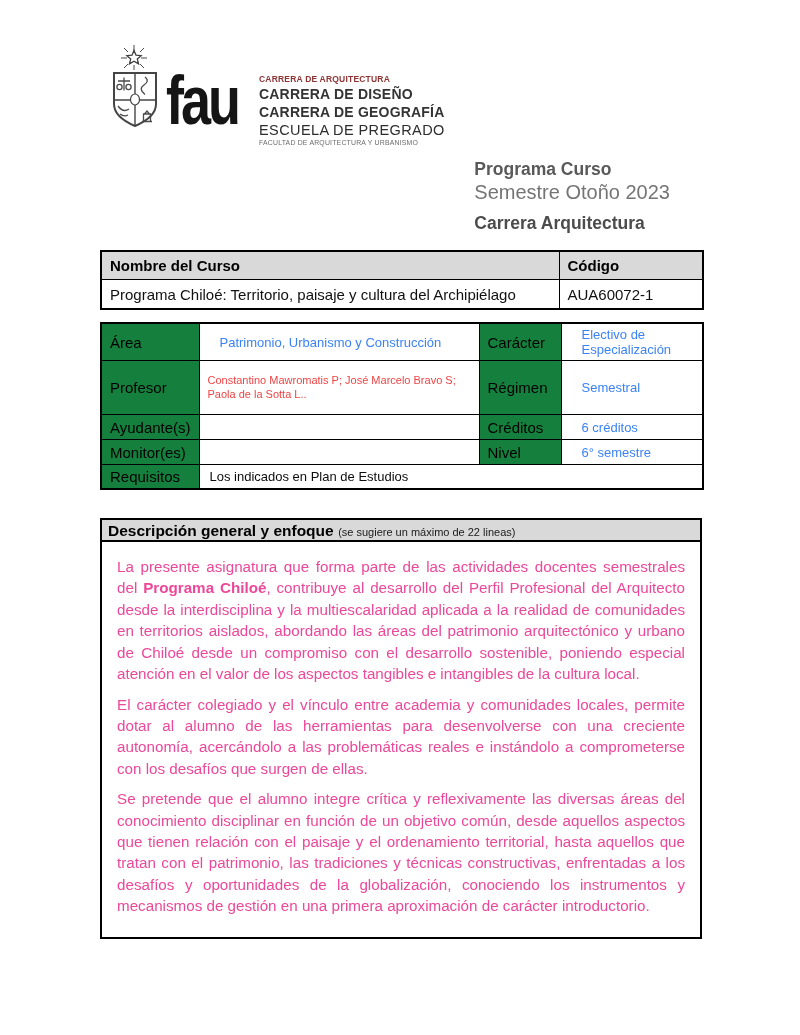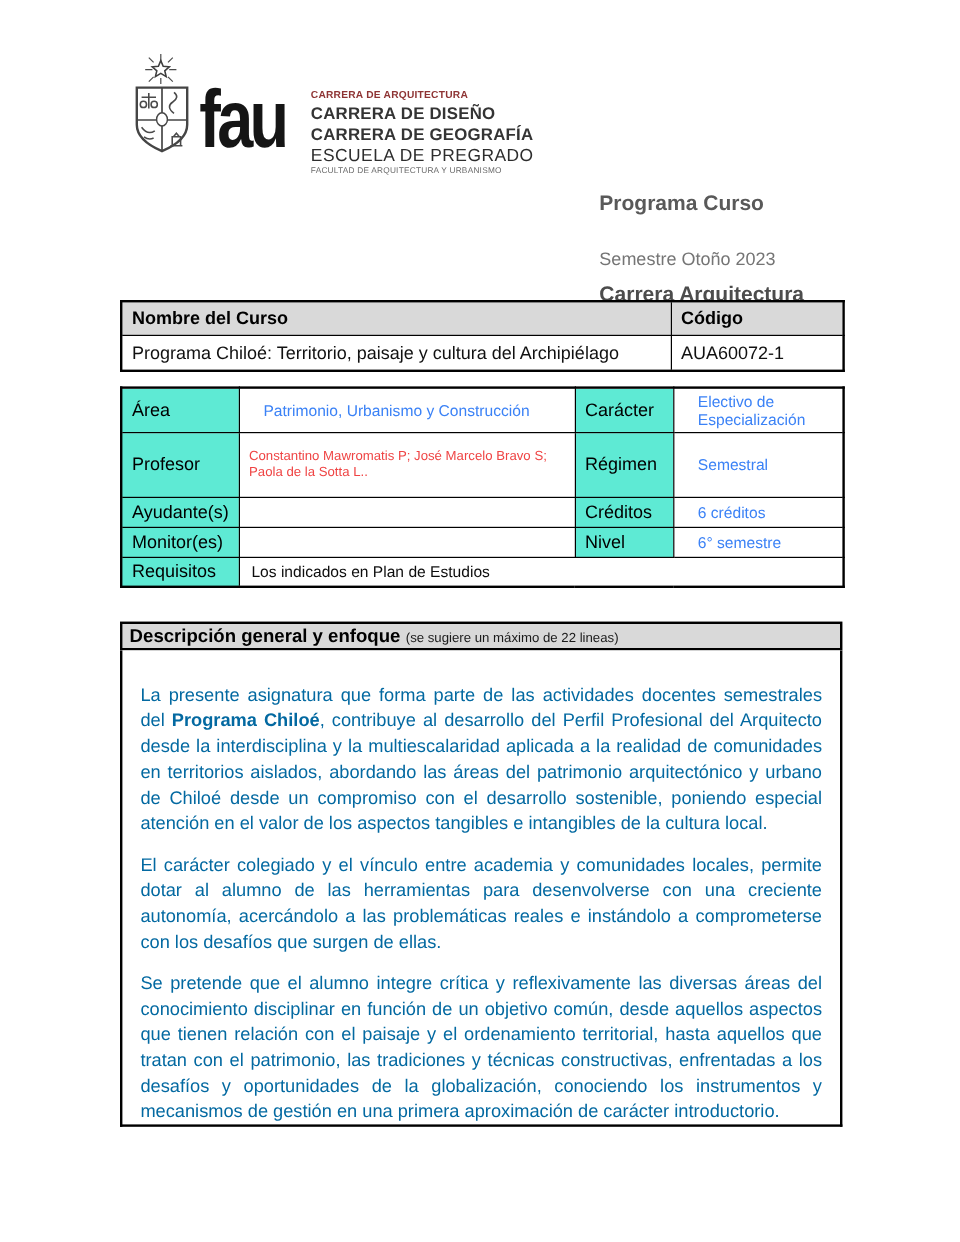--- a/index.html
+++ b/index.html
@@ -19,56 +19,56 @@
   .logo-lines{position:absolute;left:259px;top:74px;white-space:nowrap;}
   .ll{display:block;line-height:1.3;letter-spacing:.2px;}
   .ll-red{color:#8e3434;font-size:8.5px;font-weight:600;}
   .ll-dark{color:#343434;font-size:14px;font-weight:600;}
   .ll-school{color:#2d2d2d;font-size:14.5px;font-weight:500;letter-spacing:.4px;margin-top:1px;line-height:1.15;}
   .ll-faculty{color:#6b6b6b;font-size:6.9px;letter-spacing:.2px;}
 
   
   .title-block{position:absolute;right:98px;top:159px;text-align:left;}
   .doc-title{font-size:17.5px;font-weight:bold;color:#595959;line-height:1.2;}
-  .doc-semester{font-size:15px;color:#757575;line-height:1.25;margin-top:28px;}
+  .doc-semester{font-size:20px;color:#757575;line-height:1.25;}
   .doc-career{font-size:17.5px;font-weight:bold;color:#4c4c4c;margin-top:8px;line-height:1.2;}
 
   
   table{border-collapse:collapse;position:absolute;left:100px;table-layout:fixed;
         border:2px solid #000;}
   td,th{border:1.5px solid #000;vertical-align:middle;overflow:hidden;}
 
   .t1{top:250px;width:602px;}
   .t1 th{background:#d9d9d9;font-size:15px;font-weight:bold;text-align:left;
          padding:3px 8px;height:21px;color:#000;margin-left:27px;}
   .t1 td{font-size:15px;padding:3px 8px;height:22px;color:#111;}
 
   .t2{top:322px;width:602px;}
-  .t2 .lab{background:#5eead4;font-size:15px;font-weight:normal;padding:3px 8px;color:#000;}
+  .t2 .lab{background:#15803d;font-size:15px;font-weight:normal;padding:3px 8px;color:#000;}
   .t2 .val-muted{color:#3b82f6;font-size:13px;padding:3px 20px;}
   .t2 .val-black{color:#ef4444;font-size:11px;padding:0 8px;line-height:1.22;}
   .t2 .val-req{color:#0d0d0d;font-size:13px;padding:2px 10px;}
   .r-area{height:28px;} .r-prof{height:54px;} .r-ayu{height:25px;}
   .r-mon{height:25px;} .r-req{height:20px;}
 
   
   .desc{position:absolute;left:100px;top:518px;width:602px;box-sizing:border-box;}
   .desc-header{
     background:#d9d9d9;border:2px solid #000;box-sizing:border-box;
     padding:2px 6px 13px;height:24px;white-space:nowrap;
   }
   .desc-title{font-weight:bold;font-size:15.5px;color:#000;}
   .desc-hint{font-size:11px;color:#1a1a1a;}
   .desc-body{
     border:2px solid #000;border-top:none;box-sizing:border-box;
     height:397px;padding:14px 15px 0 15px;background:#fff;
   }
   .desc-body p{
-    margin:13px 0 9px 0;font-size:15.2px;line-height:1.41;text-align:justify;
-    color:#0369a1;
+    margin:0 0 9px 0;font-size:15.2px;line-height:1.41;text-align:justify;
+    color:#ec4899;
   }
 </style>
 </head>
 <body>
 
 <div class="page">
 
   <div class="crest">
     <svg viewBox="0 0 60 92" width="60" height="92">
       <g stroke="#4a4a4a" stroke-width="1">

